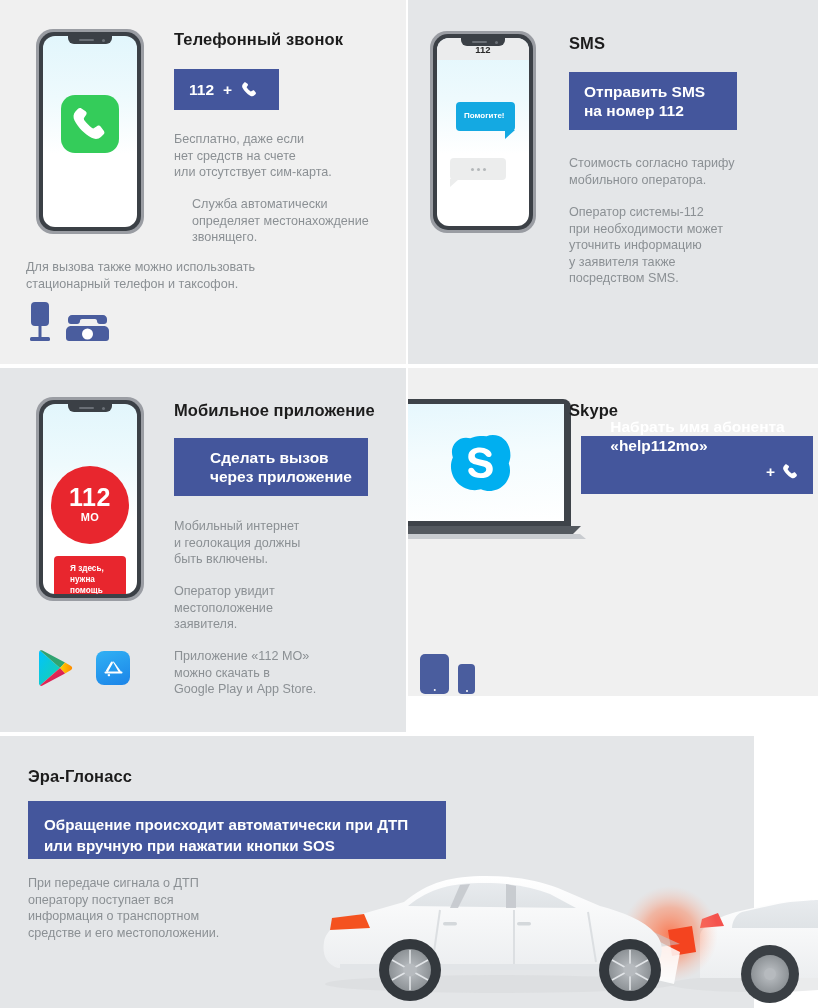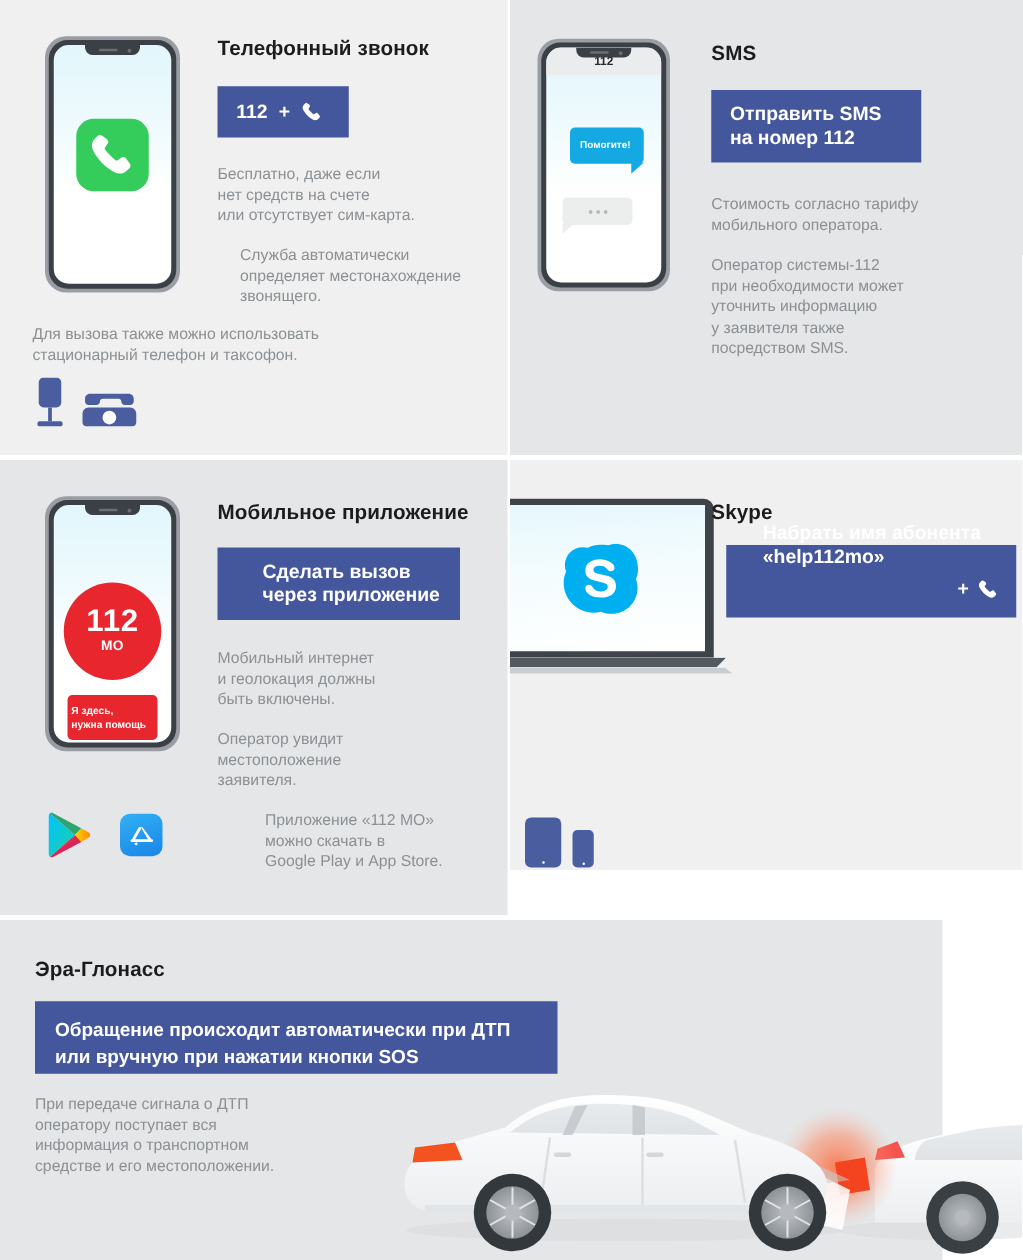--- a/index.html
+++ b/index.html
@@ -119,21 +119,21 @@
     width: 78px; height: 78px; border-radius: 50%; background: #e8262e;
     display: flex; flex-direction: column; align-items: center; justify-content: center;
     color: #fff;
   }
   .red-circle .n { font-size: 25px; font-weight: bold; line-height: 25px; letter-spacing: .5px;}
   .red-circle .m { font-size: 11px; font-weight: bold; line-height: 15px; letter-spacing: .3px;}
   .red-btn {
     position: absolute; left: 11px; right: 11px; top: 152px;
     background: #e8262e; color: #fff;
     font-size: 8.2px; font-weight: bold; line-height: 11px;
-    padding: 7px 3px; border-radius: 4px;
+    padding: 7px 16px; border-radius: 4px;
   }
 
   
   .store-row { position: absolute; display: flex; align-items: center; gap: 22px; }
   .appstore {
     width: 34px; height: 34px; border-radius: 8px;
     background: linear-gradient(160deg,#31b1f4 0%, #1b84e8 100%);
     display:flex; align-items:center; justify-content:center;
   }
 
@@ -296,21 +296,21 @@
 
     <div class="badge" style="left:174px; top:70px; width:194px; height:58px; white-space:pre-line;padding-left:36px;">Сделать вызов
 через приложение</div>
 
     <div class="body-txt" style="left:174px; top:215px;">Оператор увидит
 местоположение
 заявителя.</div>
     <div class="body-txt" style="left:174px; top:150px;">Мобильный интернет
 и геолокация должны
 быть включены.</div>
-    <div class="body-txt" style="left:174px; top:280px;margin-left:38px;">Приложение «112 МО»
+    <div class="body-txt" style="left:174px; top:280px;">Приложение «112 МО»
 можно скачать в
 Google Play и App Store.</div>
 
     <div class="store-row" style="left:38px; top:281px;">
       <span style="display:flex;">
         <svg width="36" height="38" viewBox="0 0 36 38">
           <defs>
             <linearGradient id="gpA" x1="0" y1="0" x2="1" y2="1">
               <stop offset="0" stop-color="#00c3ff"></stop>
                 <stop offset="1" stop-color="#1bd1a5"></stop>

